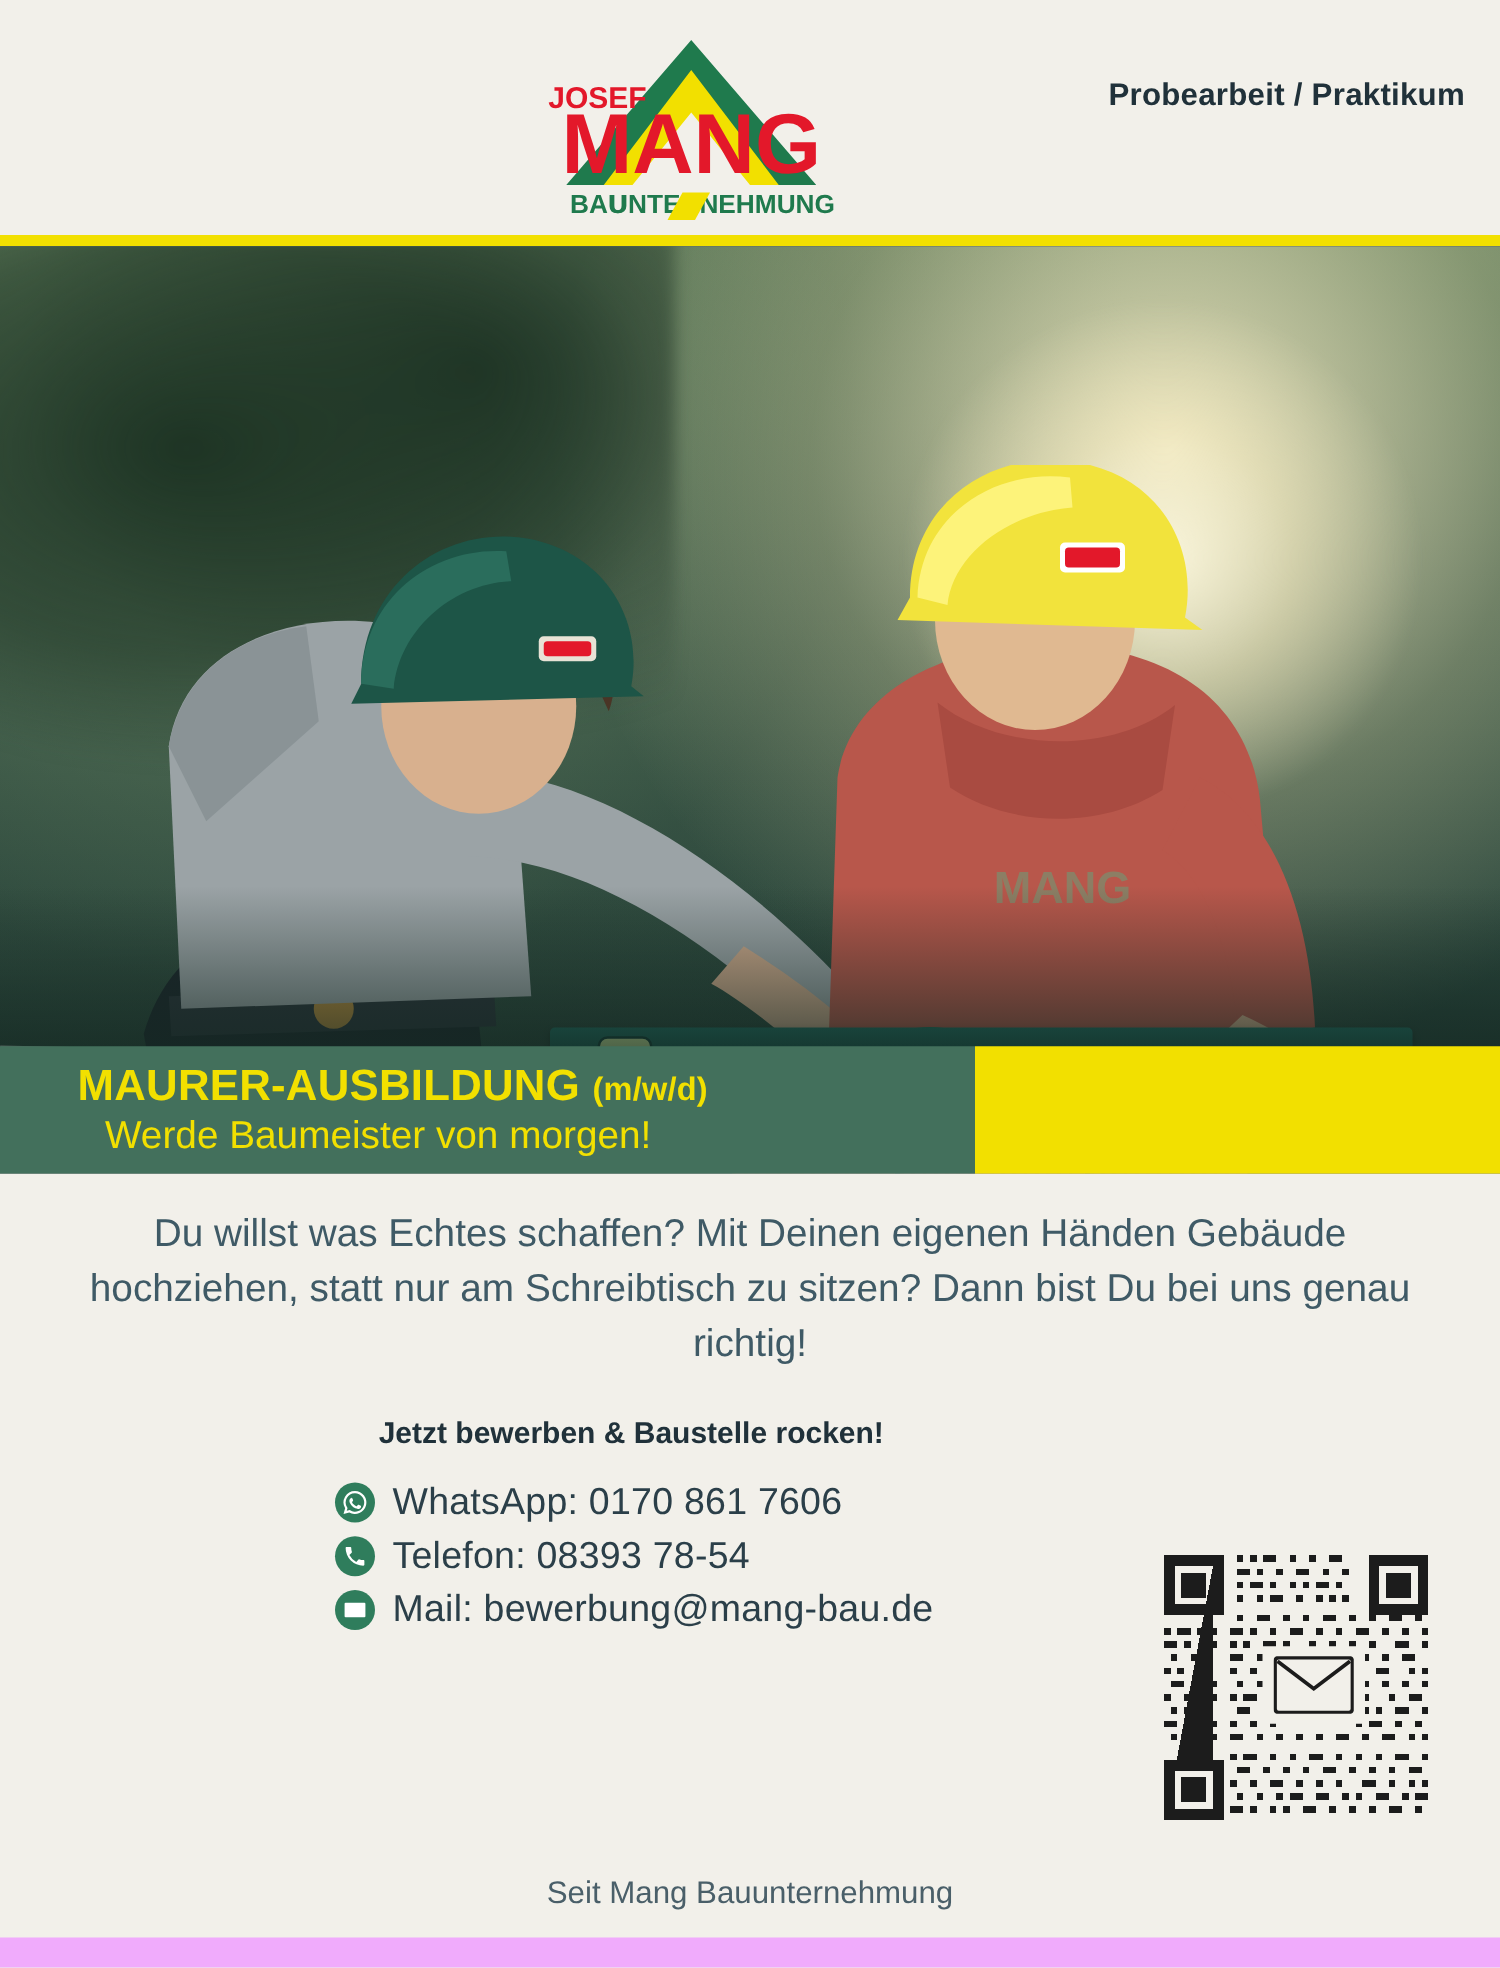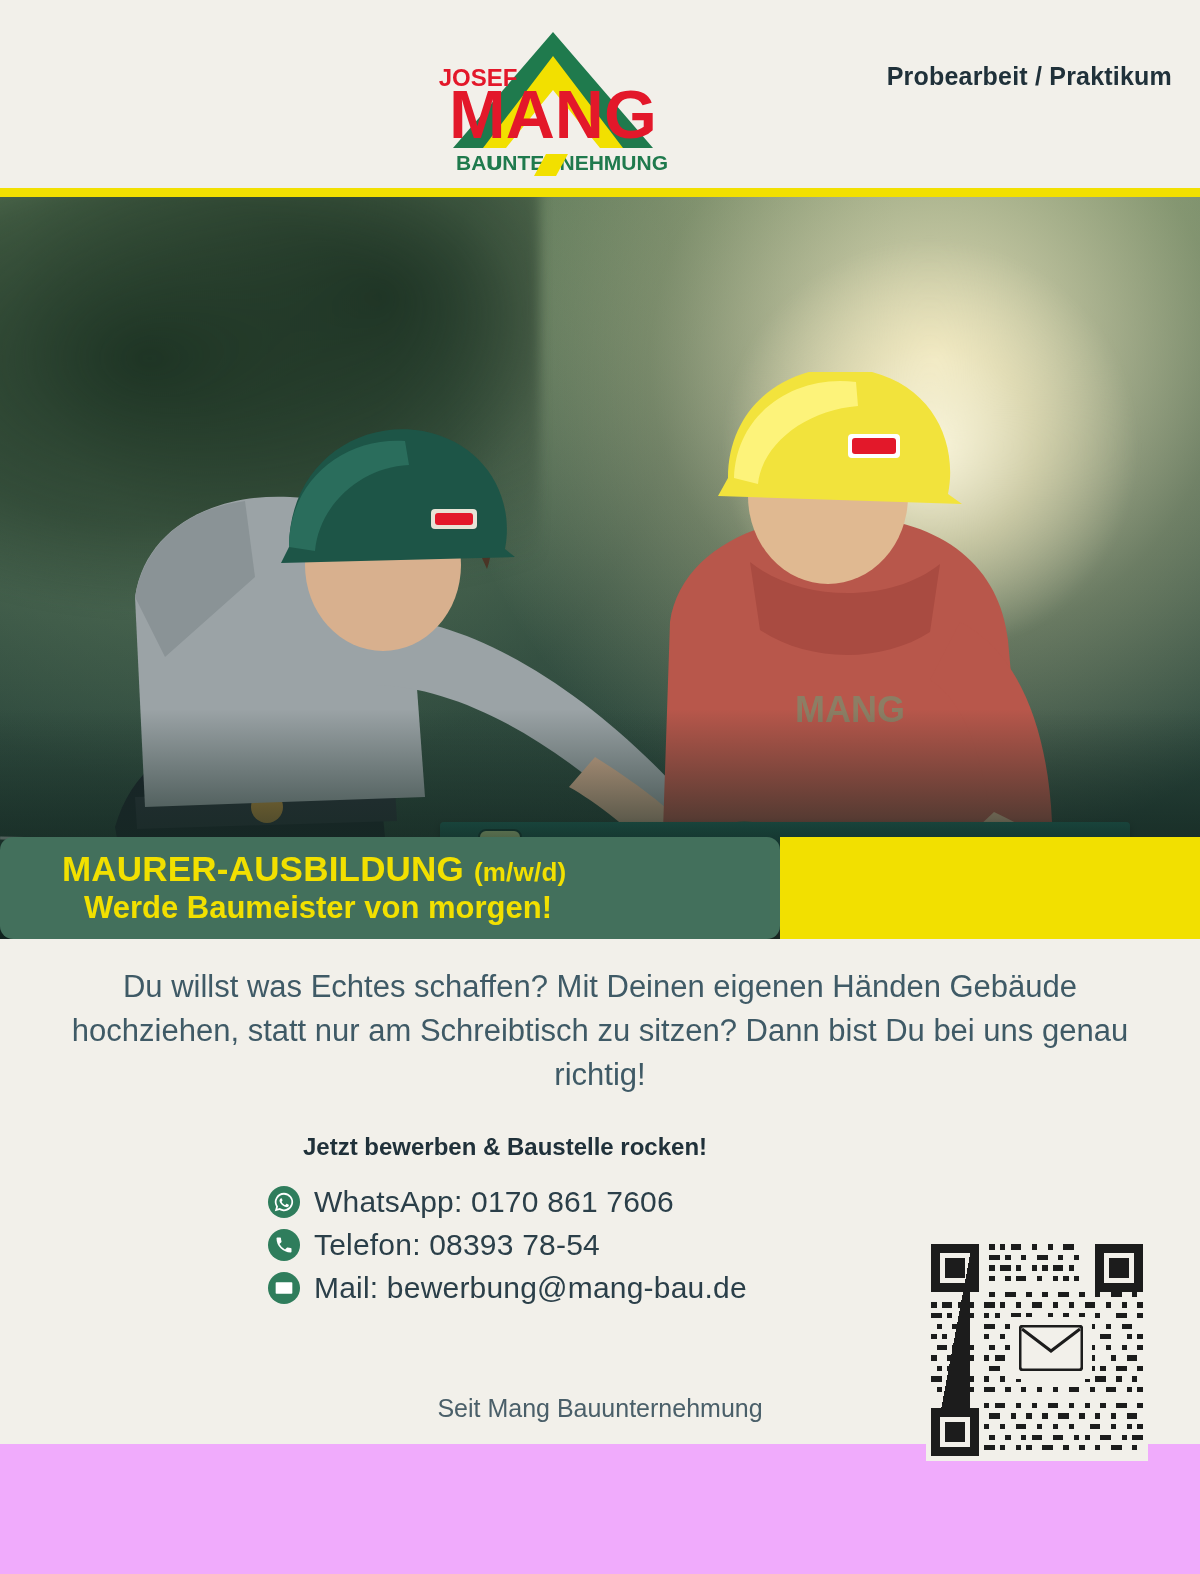--- a/index.html
+++ b/index.html
@@ -144,55 +144,54 @@
 
   
   .headline-band {
     position: absolute;
     left: 0;
     top: 837px;
     width: 780px;
     height: 102px;
     background: #43705c;
     padding: 12px 0 0 62px;
-    border-radius: 13px;
   }
   .headline-1 {
     color: #f2e000;
     font-size: 35px;
     font-weight: bold;
     letter-spacing: 0.2px;
     line-height: 1.15;
     white-space: nowrap;
   }
   .headline-1 .mwd { font-size: 26px; }
   .headline-2 {
     color: #f2e000;
     font-size: 31px;
-    font-weight: bold;
+    font-weight: normal;
     line-height: 1.25;
     padding-left: 22px;
     white-space: nowrap;
   }
   .band-yellow-right {
     position: absolute;
     left: 780px;
     top: 837px;
     width: 420px;
     height: 102px;
     background: #f2e000;
   }
 
   
   .body {
     position: absolute;
     left: 0;
     top: 939px;
     width: 1200px;
-    height: 505px;
+    height: 611px;
     background: #f2f0ea;
   }
   .intro {
     margin-top: 26px;
     text-align: center;
     color: #3f5a66;
     font-size: 31px;
     line-height: 1.42;
     padding: 0 45px;
   }

